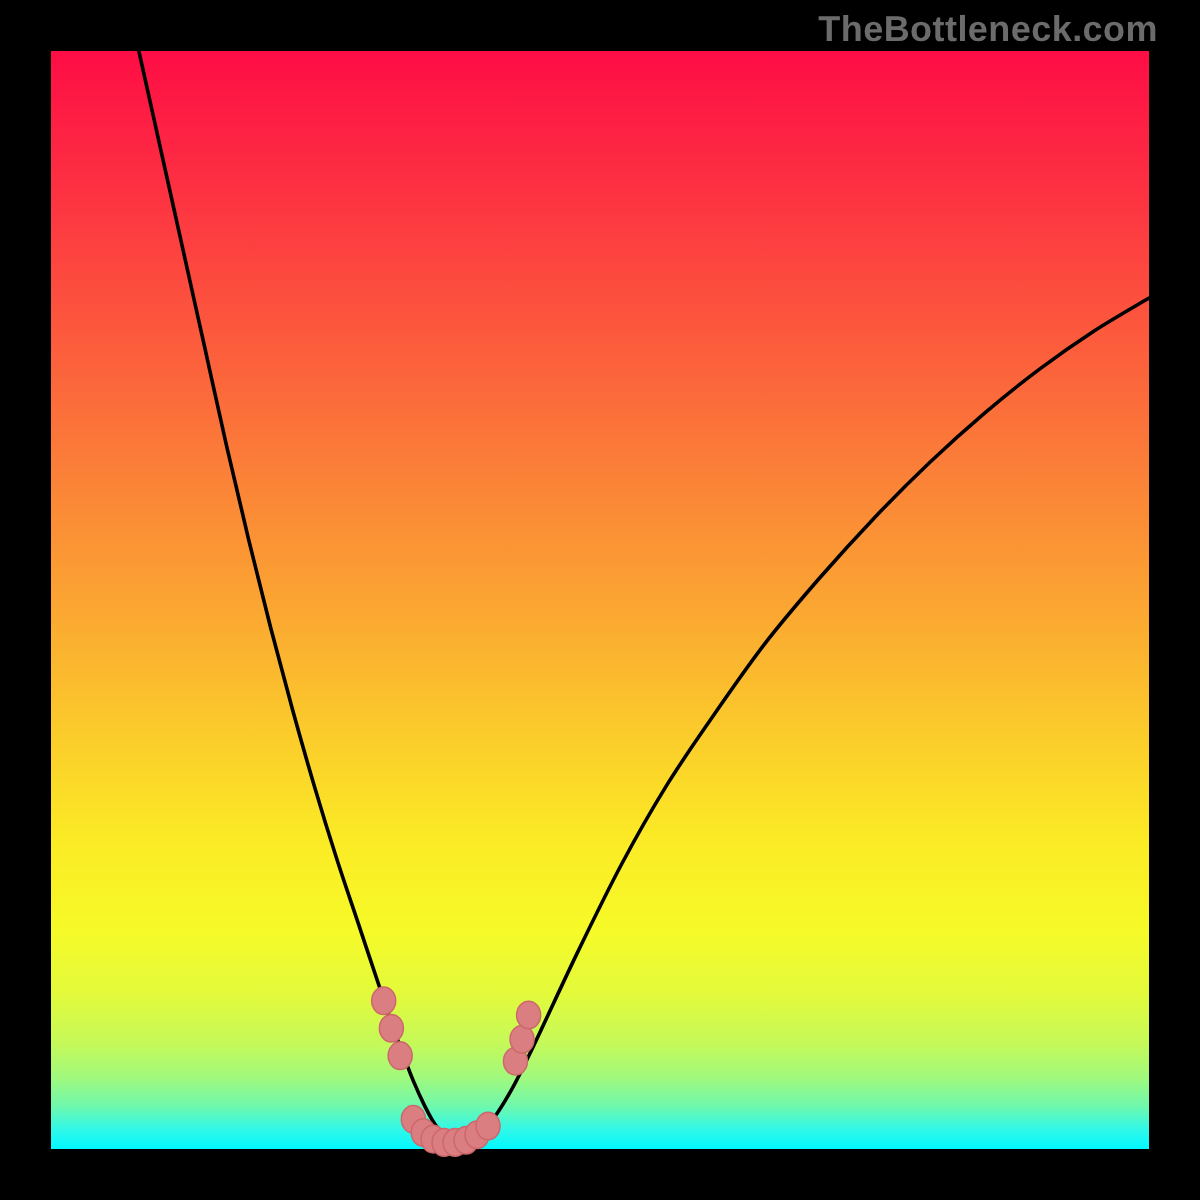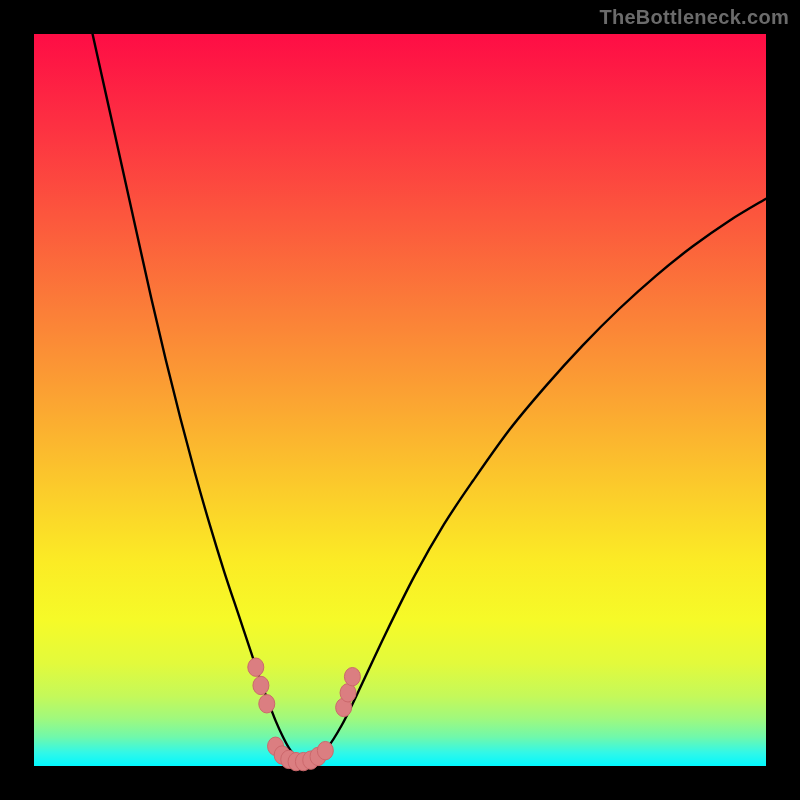--- a/index.html
+++ b/index.html
@@ -23,23 +23,23 @@
     position: absolute;
     left: 34px;
     top: 34px;
     width: 732px;
     height: 732px;
     
   }
   .watermark {
     position: absolute;
     top: 6px;
-    right: 11px;
+    right: 28px;
     color: #6b6b6b;
-    font-size: 20px;
+    font-size: 24px;
     font-weight: 600;
     letter-spacing: 0.3px;
     user-select: none;
   }
   svg.curve-layer {
     position: absolute;
     left: 34px;
     top: 34px;
     width: 732px;
     height: 732px;

